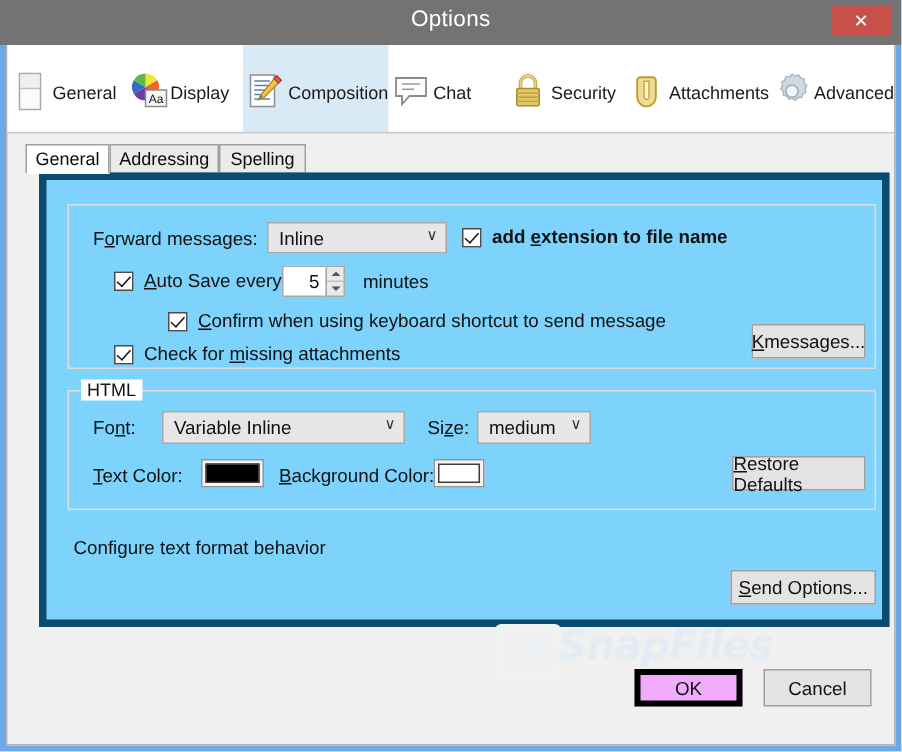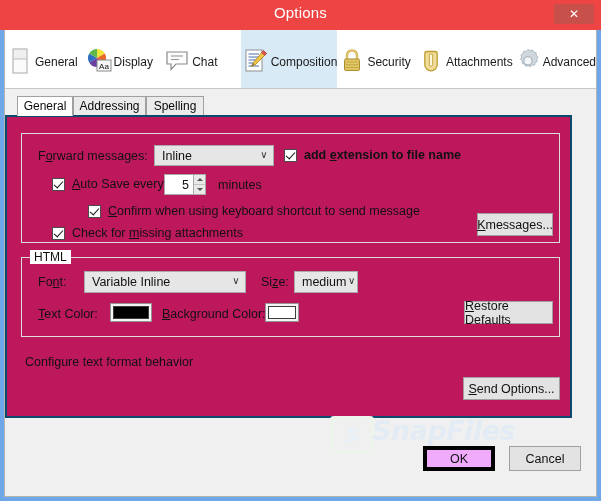--- a/index.html
+++ b/index.html
@@ -20,21 +20,21 @@
     background: #6fa8e8;
     overflow: hidden;
   }
 
   
   #titlebar {
     position: absolute;
     left: 0; top: 0;
     width: 601px;
     height: 30px;
-    background: #ef4444;
+    background: #737373;
   }
   #title-text {
     position: absolute;
     left: 0; top: 4px;
     width: 601px;
     text-align: center;
     font-size: 15px;
     color: #ffffff;
     letter-spacing: .2px;
   }
@@ -127,26 +127,26 @@
   }
   .tab.active {
     background: #ffffff;
     border-bottom: 1px solid #ffffff;
     z-index: 3;
   }
 
   
   #tabpage {
     position: absolute;
-    left: 0; top: 85px;
+    left: 21px; top: 85px;
     width: 567px;
     height: 303px;
     box-sizing: border-box;
-    background: #be185d;
-    border: 2px solid #0c4a6e;
+    background: #7dd3fc;
+    border: 5px solid #0c4a6e;
   }
 
   
   .group {
     position: absolute;
     box-sizing: border-box;
     border: 1px solid #dcdcdc;
   }
   .group-legend {
     position: absolute;
@@ -379,33 +379,20 @@
               <path d="M0 0 L7.8 4.5 A9 9 0 0 1 0 9 Z" fill="#cf2a7a"></path>
               <path d="M0 0 L0 9 A9 9 0 0 1 -7.8 4.5 Z" fill="#6b3fa0"></path>
               <path d="M0 0 L-7.8 4.5 A9 9 0 0 1 -7.8 -4.5 Z" fill="#2f6fc4"></path>
               <path d="M0 0 L-7.8 -4.5 A9 9 0 0 1 0 -9 Z" fill="#5fb84a"></path>
             </g>
             <rect x="12" y="13" width="14" height="11" fill="#f6f6f6" stroke="#8a8a8a" stroke-width="1"></rect>
             <text x="19" y="21.5" font-size="8" text-anchor="middle" fill="#111" font-family="Liberation Sans, sans-serif">Aa</text>
           </svg>
         </div>
         <div class="tb-label">Display</div>
-      </div>
-
-      <div class="tb-item">
-        <div class="tb-icon">
-          <svg width="28" height="28" viewBox="0 0 28 28">
-            <path d="M4 5 H24 V17 H13 L8 22.5 V17 H4 Z" fill="#fdfdfd" stroke="#8a8a8a" stroke-width="1.2"></path>
-            <g stroke="#9a9a9a" stroke-width="1.1">
-              <line x1="8" y1="9" x2="20" y2="9"></line>
-              <line x1="8" y1="12.5" x2="16" y2="12.5"></line>
-            </g>
-          </svg>
-        </div>
-        <div class="tb-label">Chat</div>
       </div>
 
       <div class="tb-item selected">
         <div class="tb-icon">
           <svg width="28" height="28" viewBox="0 0 28 28">
             <rect x="4" y="3" width="16" height="21" fill="#ffffff" stroke="#8f8f8f" stroke-width="1"></rect>
             <g stroke="#5a7fb5" stroke-width="1.1">
               <line x1="6.5" y1="7" x2="17" y2="7"></line>
               <line x1="6.5" y1="10" x2="17" y2="10"></line>
               <line x1="6.5" y1="13" x2="17" y2="13"></line>
@@ -418,20 +405,33 @@
               <path d="M9.5 19.5 L11 16 L12.2 17.2 Z" fill="#6a6a6a"></path>
             </g>
           </svg>
         </div>
         <div class="tb-label">Composition</div>
       </div>
 
       <div class="tb-item">
         <div class="tb-icon">
           <svg width="28" height="28" viewBox="0 0 28 28">
+            <path d="M4 5 H24 V17 H13 L8 22.5 V17 H4 Z" fill="#fdfdfd" stroke="#8a8a8a" stroke-width="1.2"></path>
+            <g stroke="#9a9a9a" stroke-width="1.1">
+              <line x1="8" y1="9" x2="20" y2="9"></line>
+              <line x1="8" y1="12.5" x2="16" y2="12.5"></line>
+            </g>
+          </svg>
+        </div>
+        <div class="tb-label">Chat</div>
+      </div>
+
+      <div class="tb-item">
+        <div class="tb-icon">
+          <svg width="28" height="28" viewBox="0 0 28 28">
             <path d="M9 12 V8.5 A5 5 0 0 1 19 8.5 V12" fill="none" stroke="#c9a43c" stroke-width="2.4"></path>
             <path d="M9 12 V8.5 A5 5 0 0 1 19 8.5 V12" fill="none" stroke="#efdc92" stroke-width="1"></path>
             <rect x="6.5" y="12" width="15" height="11.5" rx="1.4" fill="#e2c765" stroke="#ab8c2e" stroke-width="1"></rect>
             <g stroke="#bfa241" stroke-width="0.9">
               <line x1="7.5" y1="15" x2="20.5" y2="15"></line>
               <line x1="7.5" y1="17.8" x2="20.5" y2="17.8"></line>
               <line x1="7.5" y1="20.6" x2="20.5" y2="20.6"></line>
             </g>
           </svg>
         </div>
@@ -540,21 +540,21 @@
           <span>Fo</span><u>n</u><span>t:</span>
         </div>
         <div class="combo" style="left:62px; top:13px; width:162px; height:22px;">
           <span class="ctext">Variable Inline</span>
           <span class="carrow">∨</span>
         </div>
 
         <div class="lbl" style="left:239px; top:17px;">
           <span>Si</span><u>z</u><span>e:</span>
         </div>
-        <div class="combo" style="left:272px; top:13px; width:64px; height:22px;">
+        <div class="combo" style="left:272px; top:13px; width:76px; height:22px;">
           <span class="ctext">medium</span>
           <span class="carrow">∨</span>
         </div>
 
         <div class="lbl" style="left:16px; top:49px;">
           <span></span><u>T</u><span>ext Color:</span>
         </div>
         <div class="swatch" style="left:88px; top:45px; width:42px; height:19px;">
           <div class="inner" style="background:#000000;"></div>
         </div>

